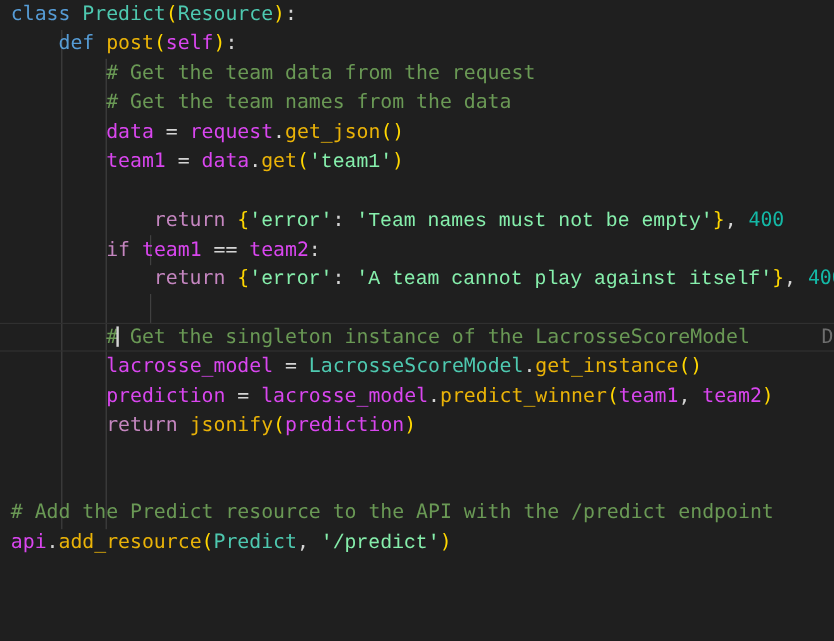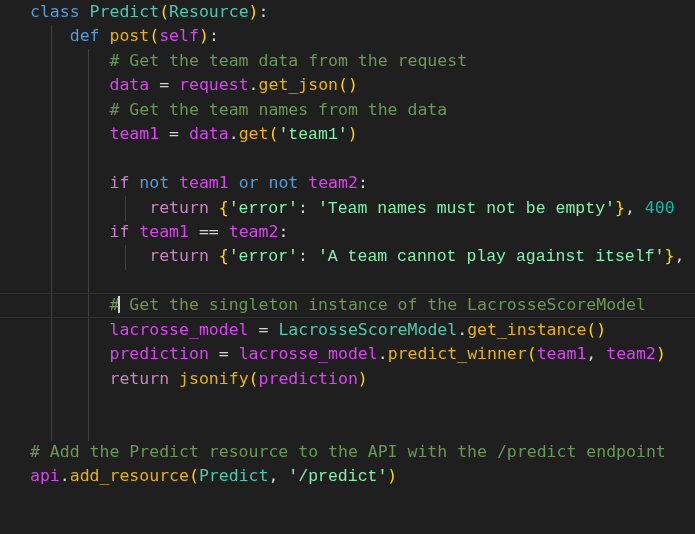--- a/index.html
+++ b/index.html
@@ -8,21 +8,21 @@
     background:#1f1f1f;
     font-family:"DejaVu Sans Mono","Liberation Mono",monospace;
     font-size:16.5px;
     -webkit-font-smoothing:antialiased;
   }
   #editor{position:relative;width:695px;height:534px;overflow:hidden;}
   .line{
     position:relative;
     height:24.45px;line-height:24.45px;
     white-space:pre;
-    padding-left:30px;
+    padding-left:9px;
     box-sizing:border-box;
     color:#d4d4d4;
   }
   .line.current{
     border-top:1px solid #303030;
     border-bottom:1px solid #303030;
     height:24.45px;
     line-height:22.45px;
   }
   
@@ -52,25 +52,24 @@
   <div class="guides" id="guides">
       <div class="g" style="left: 51px; top: 25px; height: 416px;"></div>
       <div class="g" style="left: 88px; top: 49px; height: 392px;"></div>
       <div class="g" style="left: 125px; top: 196px; height: 25px;"></div>
       <div class="g" style="left: 125px; top: 245px; height: 25px;"></div>
     </div>
   <div id="code">
       <div class="line"><span class="kw">class </span><span class="cls">Predict</span><span class="br">(</span><span class="cls">Resource</span><span class="br">)</span><span class="pn">:</span></div>
       <div class="line"><span class="pn">    </span><span class="kw">def </span><span class="fn">post</span><span class="br">(</span><span class="var">self</span><span class="br">)</span><span class="pn">:</span></div>
       <div class="line"><span class="com">        # Get the team data from the request</span></div>
+      <div class="line"><span class="com">        # Get the team names from the data</span></div>
       <div class="line"><span class="pn">        </span><span class="var">data</span><span class="pn"> </span><span class="op">=</span><span class="pn"> </span><span class="var">request</span><span class="pn">.</span><span class="fn">get_json</span><span class="br">()</span></div>
-      <div class="line"><span class="com">        # Get the team names from the data</span></div>
       <div class="line"><span class="pn">        </span><span class="var">team1</span><span class="pn"> </span><span class="op">=</span><span class="pn"> </span><span class="var">data</span><span class="pn">.</span><span class="fn">get</span><span class="br">(</span><span class="str">'team1'</span><span class="br">)</span></div>
       <div class="line">&nbsp;</div>
-      <div class="line"><span class="pn">        </span><span class="ctl">if</span><span class="pn"> </span><span class="kw">not</span><span class="pn"> </span><span class="var">team1</span><span class="pn"> </span><span class="kw">or</span><span class="pn"> </span><span class="kw">not</span><span class="pn"> </span><span class="var">team2</span><span class="pn">:</span></div>
       <div class="line"><span class="pn">            </span><span class="ctl">return</span><span class="pn"> </span><span class="br">{</span><span class="str">'error'</span><span class="pn">:</span><span class="pn"> </span><span class="str">'Team names must not be empty'</span><span class="br">}</span><span class="pn">,</span><span class="pn"> </span><span class="num">400</span></div>
       <div class="line"><span class="pn">        </span><span class="ctl">if</span><span class="pn"> </span><span class="var">team1</span><span class="pn"> </span><span class="op">==</span><span class="pn"> </span><span class="var">team2</span><span class="pn">:</span></div>
       <div class="line"><span class="pn">            </span><span class="ctl">return</span><span class="pn"> </span><span class="br">{</span><span class="str">'error'</span><span class="pn">:</span><span class="pn"> </span><span class="str">'A team cannot play against itself'</span><span class="br">}</span><span class="pn">,</span><span class="pn"> </span><span class="num">400</span></div>
       <div class="line">&nbsp;</div>
       <div class="line current"><span class="com">        #</span><span class="cursor"></span><span class="com"> Get the singleton instance of the LacrosseScoreModel</span><span class="pn">      </span><span class="ghost">Da</span></div>
       <div class="line"><span class="pn">        </span><span class="var">lacrosse_model</span><span class="pn"> </span><span class="op">=</span><span class="pn"> </span><span class="cls">LacrosseScoreModel</span><span class="pn">.</span><span class="fn">get_instance</span><span class="br">()</span></div>
       <div class="line"><span class="pn">        </span><span class="var">prediction</span><span class="pn"> </span><span class="op">=</span><span class="pn"> </span><span class="var">lacrosse_model</span><span class="pn">.</span><span class="fn">predict_winner</span><span class="br">(</span><span class="var">team1</span><span class="pn">,</span><span class="pn"> </span><span class="var">team2</span><span class="br">)</span></div>
       <div class="line"><span class="pn">        </span><span class="ctl">return</span><span class="pn"> </span><span class="fn">jsonify</span><span class="br">(</span><span class="var">prediction</span><span class="br">)</span></div>
       <div class="line">&nbsp;</div>
       <div class="line">&nbsp;</div>

